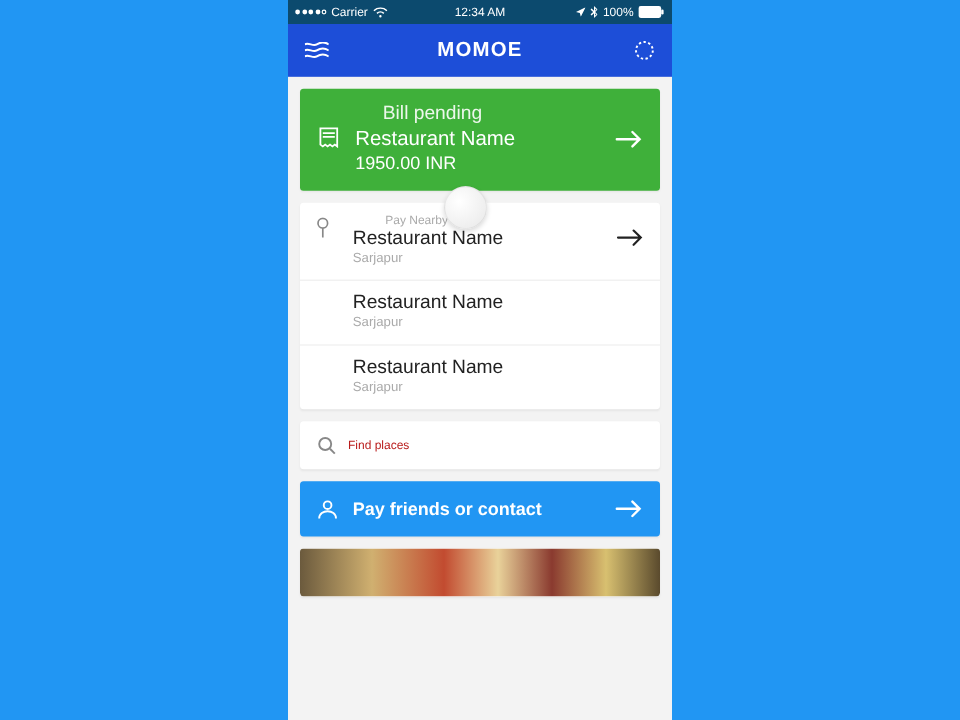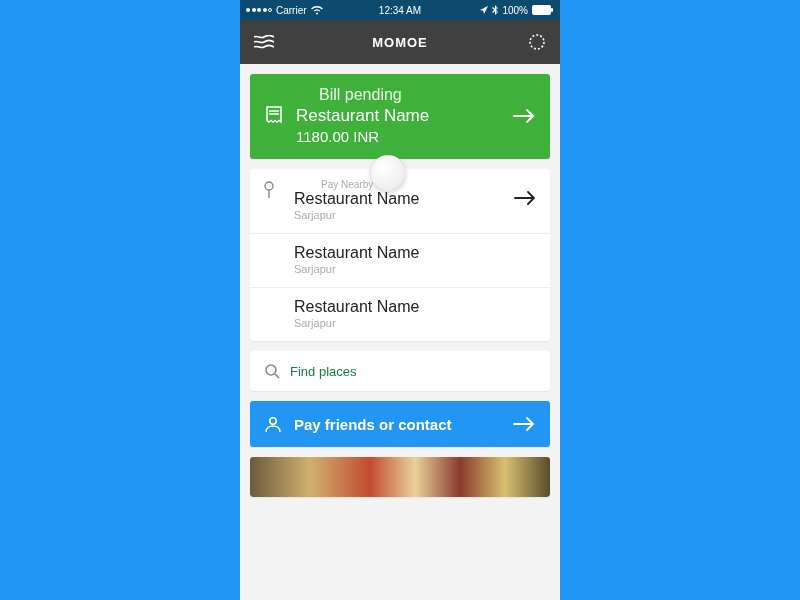--- a/index.html
+++ b/index.html
@@ -32,27 +32,27 @@
     font-weight: 500;
   }
   .status-left, .status-right { display: flex; align-items: center; gap: 4px; }
   .dots { display: flex; gap: 1.5px; }
   .dots span { width: 4px; height: 4px; border-radius: 50%; background: #fff; display: inline-block; }
   .dots span.hollow { background: transparent; border: 0.8px solid #fff; }
   .status-center { position:absolute; left:50%; transform:translateX(-50%); }
 
   .nav-bar {
     height: 44px;
-    background: #404040;
+    background: #1d4ed8;
     display: flex;
     align-items: center;
     justify-content: space-between;
     padding: 0 14px;
     color: #fff;
-    font-size: 13px;
+    font-size: 17px;
     font-weight: 600;
     letter-spacing: 1px;
   }
   .nav-title { position:absolute; left:50%; transform:translateX(-50%); }
 
   .content {
     flex: 1;
     padding: 10px;
     overflow: hidden;
     display: flex;
@@ -91,22 +91,22 @@
   .list-item .list-name { font-size: 16px; color: #222; font-weight: 300; }
   .list-item .list-sub { font-size: 11px; color: #aaa; margin-top:1px; }
   .list-icon { position:absolute; left:12px; top:12px; color:#888; }
   .list-arrow { position:absolute; right:14px; top:22px; color:#222; }
 
   .search-card {
     padding: 12px 14px;
     display: flex;
     align-items: center;
     gap: 10px;
-    color: #15803d;
-    font-size: 13px;
+    color: #b91c1c;
+    font-size: 10px;
   }
 
   .friends-card {
     background: #2196f3;
     color: #fff;
     padding: 14px;
     display: flex;
     align-items: center;
     gap: 12px;
     font-size: 15px;
@@ -189,21 +189,21 @@
 
     <div class="card bill-card">
       <span>
         <svg width="20" height="22" viewBox="0 0 20 22">
             <path stroke="#fff" stroke-width="1.5" fill="none" d="M3 2h14v15l-2-1.5-2 1.5-2-1.5-2 1.5-2-1.5-2 1.5-2-1.5V2h2M5 6h10M5 9h10"></path>
           </svg>
       </span>
       <div class="bill-text">
         <span class="label">Bill pending</span>
         <span class="name">Restaurant Name</span>
-        <span class="amount">1180.00 INR</span>
+        <span class="amount">1950.00 INR</span>
       </div>
       <span class="bill-arrow">
         <svg width="24" height="16" viewBox="0 0 24 16">
             <path stroke="#fff" stroke-width="2" fill="none" stroke-linecap="round" d="M2 8h19M15 2l6 6-6 6"></path>
           </svg>
       </span>
     </div>
 
     <div class="card">
       <div class="list-item">

